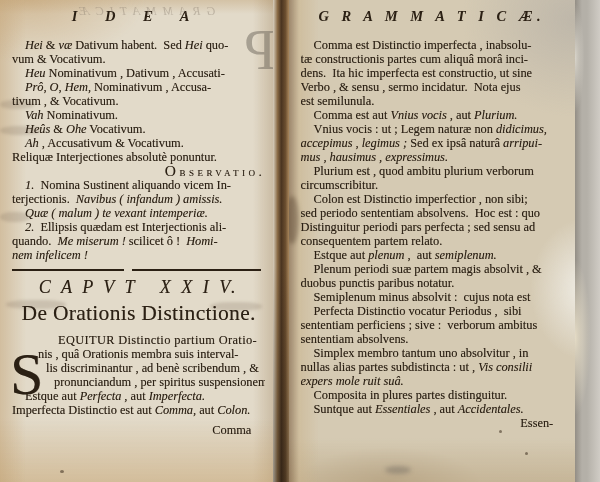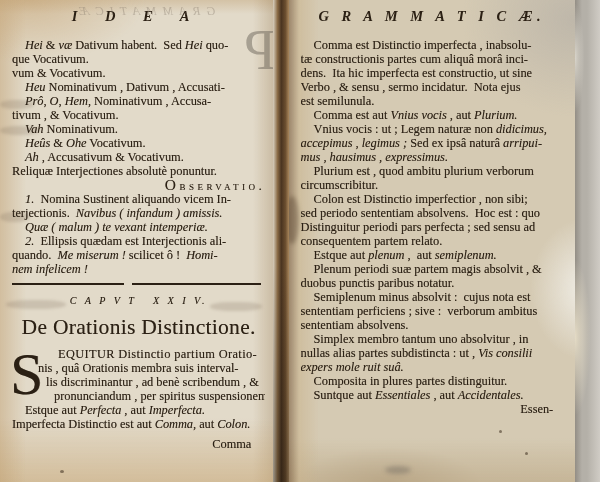--- a/index.html
+++ b/index.html
@@ -60,21 +60,21 @@
   .textcol{padding:0 8px 0 12px;position:relative;}
   .line{height:14px;line-height:14px;font-size:12.3px;white-space:pre;overflow:hidden;
         text-shadow:0.2px 0.2px 0.3px rgba(43,32,20,.4);}
   .line em{font-style:italic;}
   .ind{text-indent:13px;}
   .obs{font-variant:small-caps;text-align:right;letter-spacing:3.5px;font-size:13px;}
   .obs::first-letter{font-size:15.5px;}
   .rule{height:2px;margin:7px 4px 7px 0;overflow:visible;
         background:linear-gradient(90deg,var(--ink) 0 45%,transparent 45% 48%,var(--ink) 48% 100%);}
   .caput{height:18px;line-height:18px;font-style:italic;text-align:center;
-         letter-spacing:3px;font-size:10px;margin-bottom:2px;}
+         letter-spacing:3px;font-size:18px;margin-bottom:2px;}
   .title{height:30px;line-height:30px;font-size:21.5px;text-align:center;letter-spacing:.3px;}
   .title + .line{margin-top:5px;}
   .d1{margin-left:46px;letter-spacing:.4px;}
   .d2{margin-left:26px;}
   .d3{margin-left:34px;}
   .d4{margin-left:42px;}
   .catch{text-align:right;padding-right:14px;}
   .page.left .catch{margin-top:6px;}
 
   .dropcap{
@@ -115,21 +115,20 @@
     <div class="ghost ghost-header">GRAMMATICÆ</div>
     <div class="ghost ghost-capital">P</div>
     <div class="smudge sm1"></div>
     <div class="smudge sm2"></div>
     <div class="smudge sm3"></div>
     <div class="smudge sm4"></div>
     <div class="smudge sm5"></div>
     <div class="running-head">I D E A</div>
     <div class="textcol" id="left-lines">
         <div class="line ind"><em>Hei</em><span> &amp; </span><em>væ</em><span> Dativum habent.  Sed </span><em>Hei</em><span> quo-</span></div>
-        <div class="line"><span>que Vocativum.</span></div>
         <div class="line"><span>vum &amp; Vocativum.</span></div>
         <div class="line ind"><em>Heu</em><span> Nominativum , Dativum , Accusati-</span></div>
         <div class="line ind"><em>Prô</em><span>, </span><em>O</em><span>, </span><em>Hem</em><span>, Nominativum , Accusa-</span></div>
         <div class="line"><span>tivum , &amp; Vocativum.</span></div>
         <div class="line ind"><em>Vah</em><span> Nominativum.</span></div>
         <div class="line ind"><em>Heûs</em><span> &amp; </span><em>Ohe</em><span> Vocativum.</span></div>
         <div class="line ind"><em>Ah</em><span> , Accusativum &amp; Vocativum.</span></div>
         <div class="line"><span>Reliquæ Interjectiones absolutè ponuntur.</span></div>
         <div class="line obs"><span>Observatio.</span></div>
         <div class="line ind"><em>1.</em><span>  Nomina Sustinent aliquando vicem In-</span></div>
@@ -171,20 +170,21 @@
         <div class="line ind"><span>Plurium est , quod ambitu plurium verborum</span></div>
         <div class="line"><span>circumscribitur.</span></div>
         <div class="line ind"><span>Colon est Distinctio imperfectior , non sibi;</span></div>
         <div class="line"><span>sed periodo sententiam absolvens.  Hoc est : quo</span></div>
         <div class="line"><span>Distinguitur periodi pars perfecta ; sed sensu ad</span></div>
         <div class="line"><span>consequentem partem relato.</span></div>
         <div class="line ind"><span>Estque aut </span><em>plenum</em><span> ,  aut </span><em>semiplenum.</em></div>
         <div class="line ind"><span>Plenum periodi suæ partem magis absolvit , &amp;</span></div>
         <div class="line"><span>duobus punctis paribus notatur.</span></div>
         <div class="line ind"><span>Semiplenum minus absolvit :  cujus nota est</span></div>
+        <div class="line ind"><span>Perfecta Distinctio vocatur Periodus ,  sibi</span></div>
         <div class="line"><span>sententiam perficiens ; sive :  verborum ambitus</span></div>
         <div class="line"><span>sententiam absolvens.</span></div>
         <div class="line ind"><span>Simplex membro tantum uno absolvitur , in</span></div>
         <div class="line"><span>nullas alias partes subdistincta : ut , </span><em>Vis consilii</em></div>
         <div class="line"><em>expers mole ruit suâ.</em></div>
         <div class="line ind"><span>Composita in plures partes distinguitur.</span></div>
         <div class="line ind"><span>Suntque aut </span><em>Essentiales</em><span> , aut </span><em>Accidentales.</em></div>
         <div class="line catch"><span>Essen-</span></div>
       </div>
     <div class="stain st2"></div>

